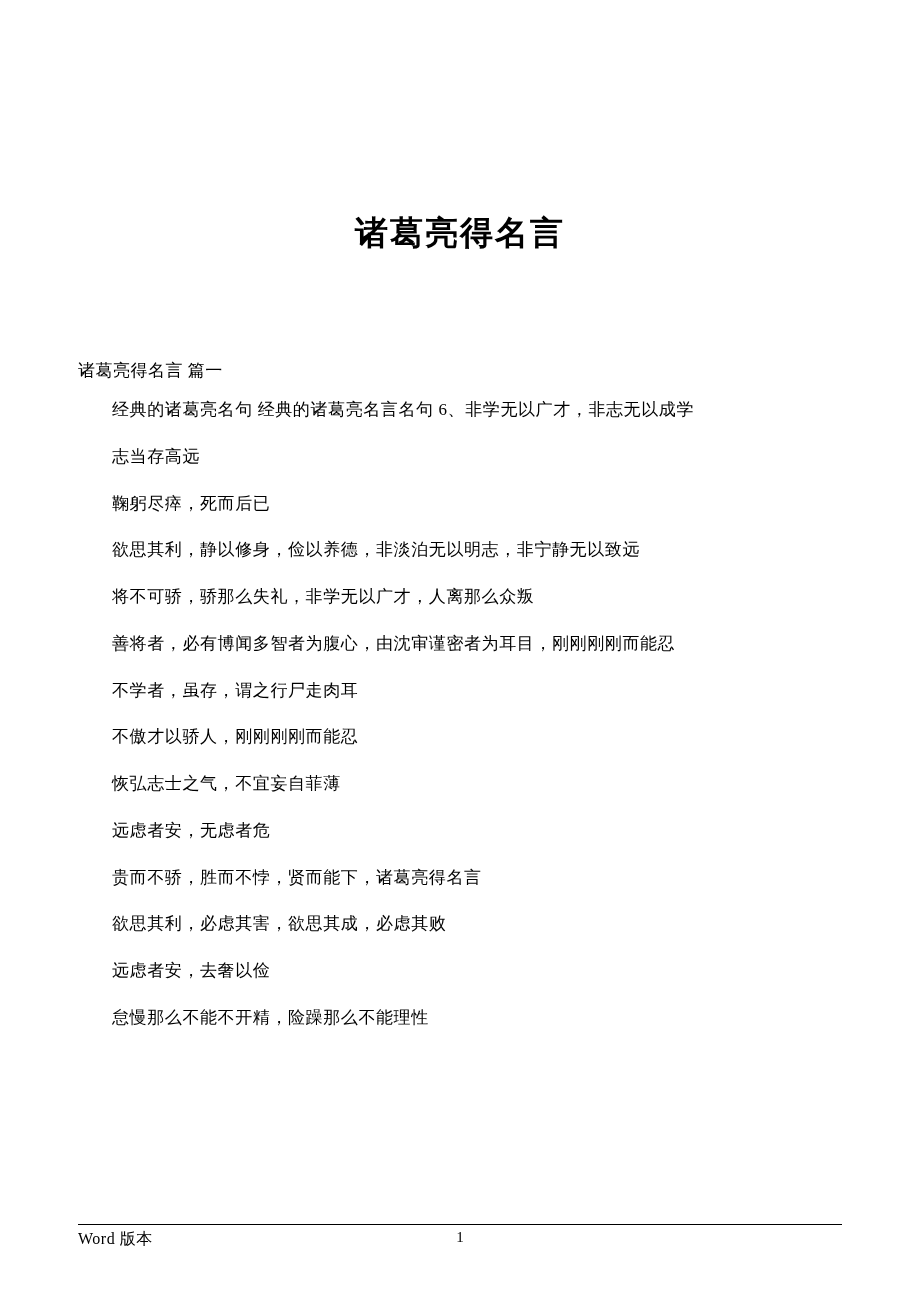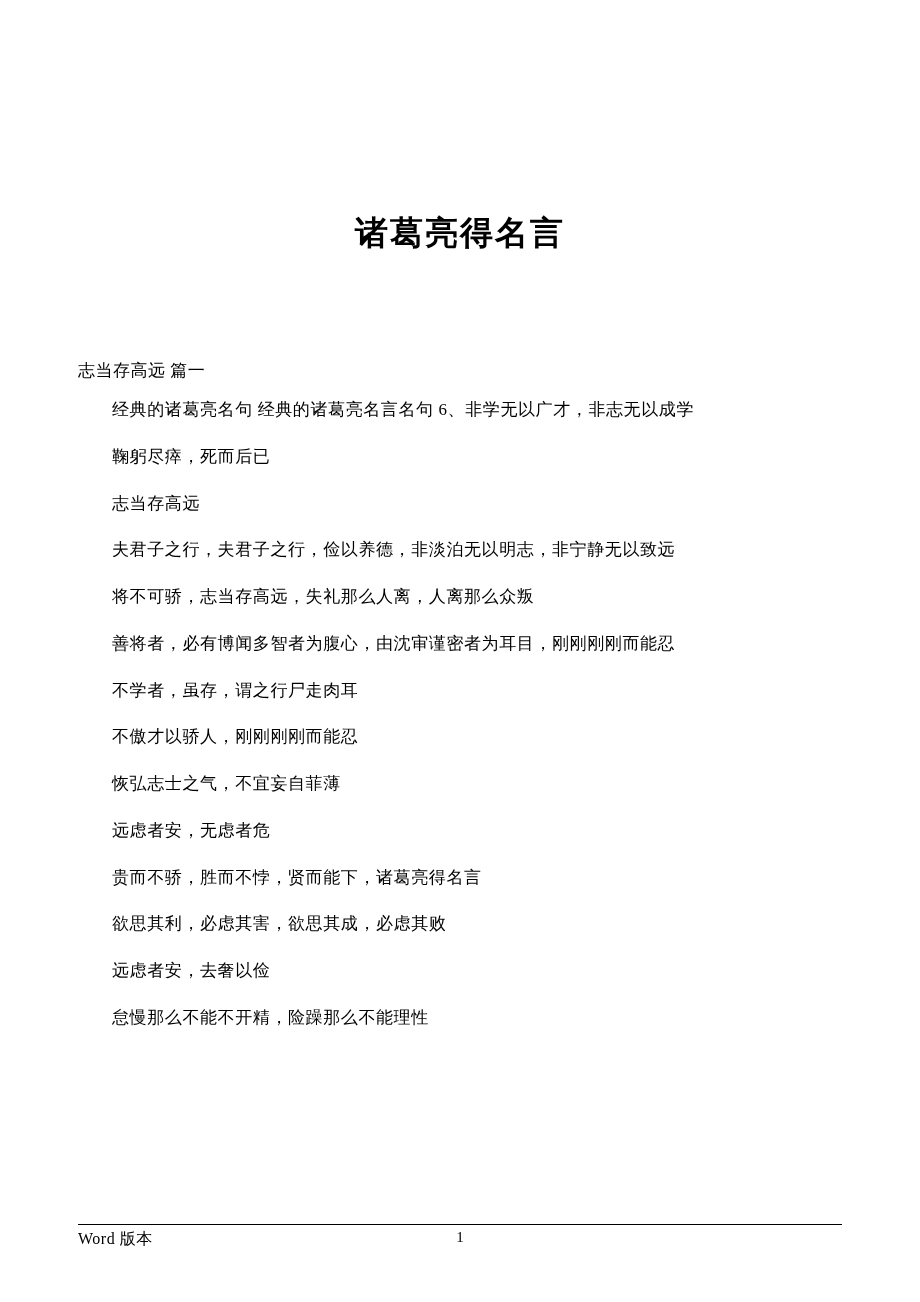--- a/index.html
+++ b/index.html
@@ -79,26 +79,26 @@
     text-align: center;
     font-size: 15px;
   }
 </style>
 </head>
 <body>
 
 <div class="page">
   <div class="content">
     <h1 class="doc-title">诸葛亮得名言</h1>
-    <div class="section-head">志当存高远  篇一</div>
+    <div class="section-head">诸葛亮得名言  篇一</div>
     <p class="para">经典的诸葛亮名句 经典的诸葛亮名言名句 6、非学无以广才，非志无以成学</p>
+    <p class="para">志当存高远</p>
     <p class="para">鞠躬尽瘁，死而后已</p>
-    <p class="para">志当存高远</p>
-    <p class="para">夫君子之行，夫君子之行，俭以养德，非淡泊无以明志，非宁静无以致远</p>
-    <p class="para">将不可骄，志当存高远，失礼那么人离，人离那么众叛</p>
+    <p class="para">欲思其利，静以修身，俭以养德，非淡泊无以明志，非宁静无以致远</p>
+    <p class="para">将不可骄，骄那么失礼，非学无以广才，人离那么众叛</p>
     <p class="para">善将者，必有博闻多智者为腹心，由沈审谨密者为耳目，刚刚刚刚而能忍</p>
     <p class="para">不学者，虽存，谓之行尸走肉耳</p>
     <p class="para">不傲才以骄人，刚刚刚刚而能忍</p>
     <p class="para">恢弘志士之气，不宜妄自菲薄</p>
     <p class="para">远虑者安，无虑者危</p>
     <p class="para">贵而不骄，胜而不悖，贤而能下，诸葛亮得名言</p>
     <p class="para">欲思其利，必虑其害，欲思其成，必虑其败</p>
     <p class="para">远虑者安，去奢以俭</p>
     <p class="para">怠慢那么不能不开精，险躁那么不能理性</p>
   </div>

